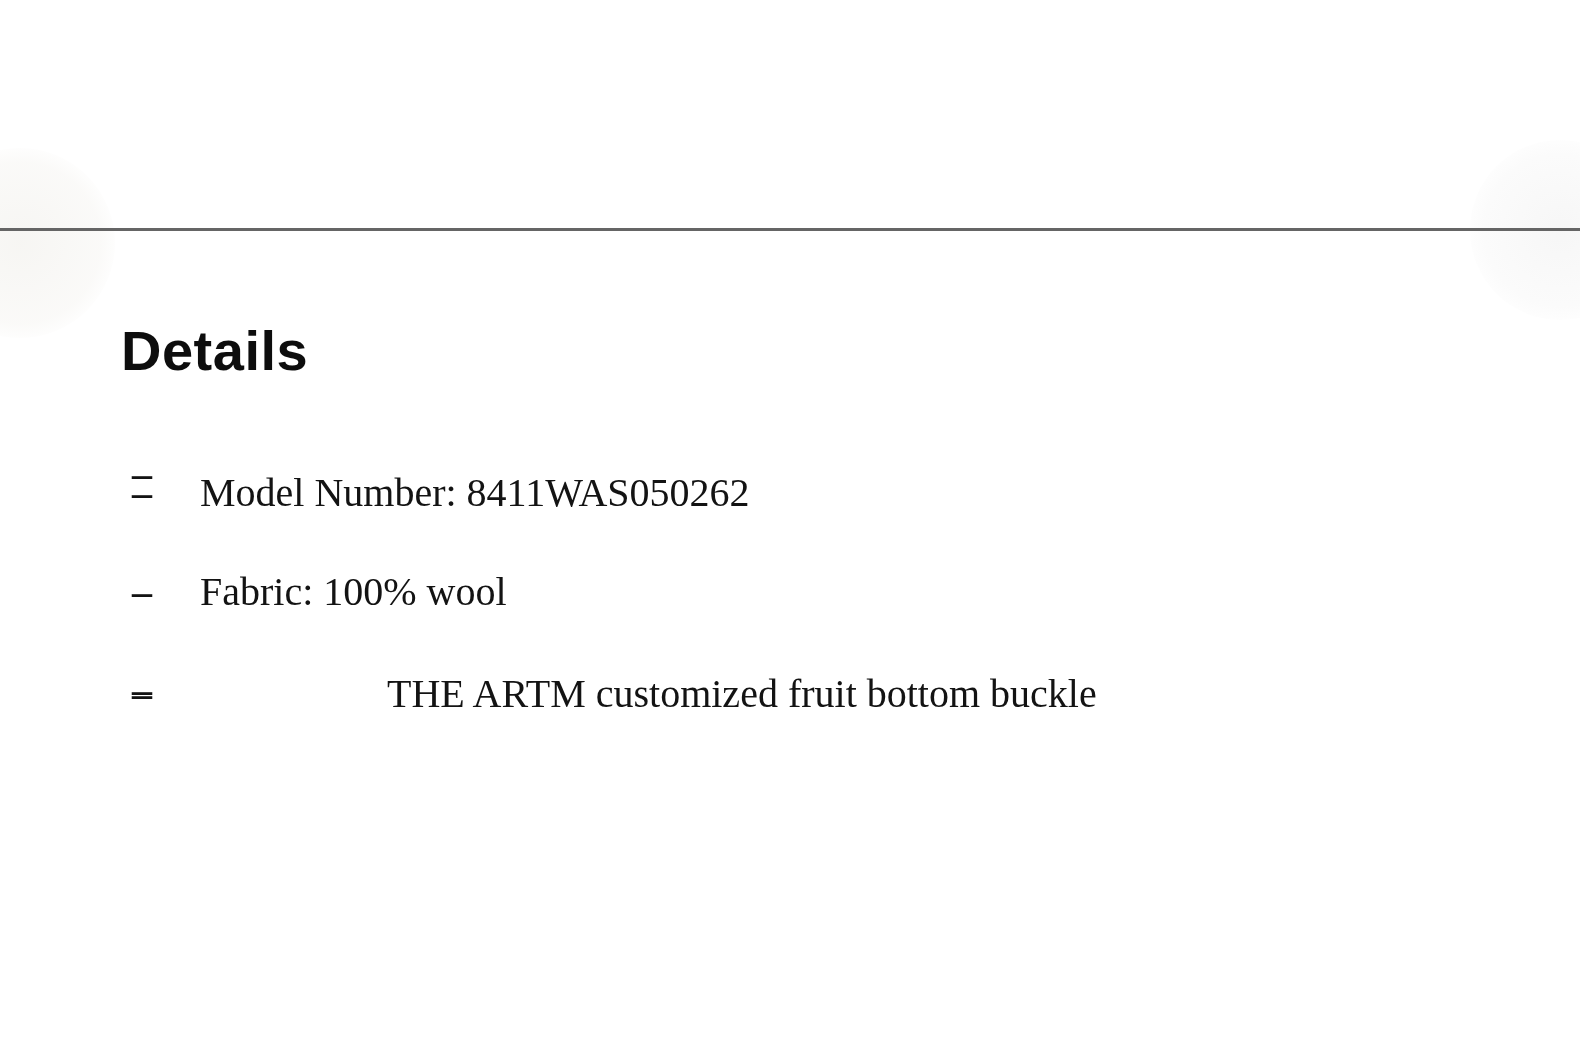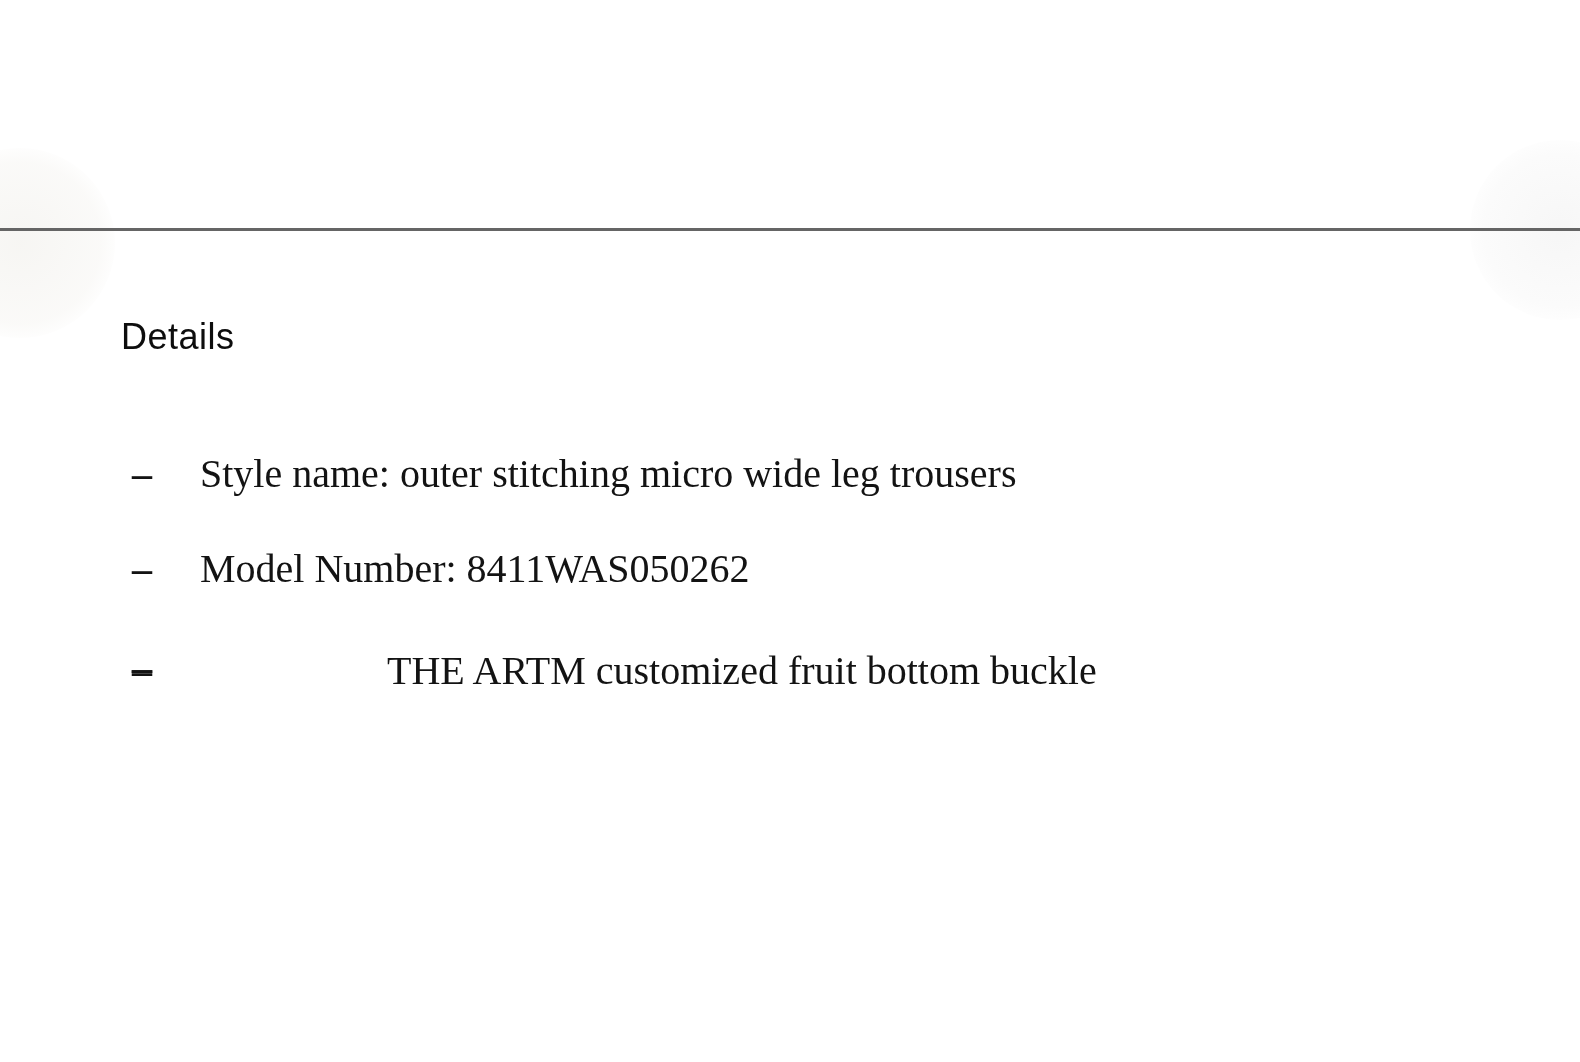--- a/index.html
+++ b/index.html
@@ -44,23 +44,23 @@
     width: 1580px;
     height: 3px;
     background: #656565;
   }
 
   .page-title {
     position: absolute;
     left: 121px;
     top: 288px;
     font-family: "Liberation Sans", sans-serif;
-    font-size: 36px;
+    font-size: 56px;
     line-height: 50px;
-    font-weight: 400;
+    font-weight: 700;
     letter-spacing: 0.5px;
     color: #0d0d0d;
     white-space: nowrap;
   }
 
   .details-list {
     position: absolute;
     left: 0;
     top: 436px;
     width: 1580px;
@@ -100,32 +100,32 @@
 <div class="blob blob-left"></div>
 <div class="blob blob-right"></div>
 
 <div class="divider"></div>
 
 <h1 class="page-title">Details</h1>
 
 <div class="details-list">
     <div class="item">
       <span class="marker">–</span>
-      <div class="lines">
-        <div class="line line-1">Style name: outer stitching micro wide leg trousers</div>
-      </div>
     </div>
     <div class="item">
       <span class="marker">–</span>
       <div class="lines">
         <div class="line line-1">Model Number: 8411WAS050262</div>
       </div>
     </div>
     <div class="item">
       <span class="marker">–</span>
+      <div class="lines">
+        <div class="line line-1">Fabric: 100% wool</div>
+      </div>
     </div>
     <div class="item">
       <span class="marker">–</span>
     </div>
     <div class="item">
       <span class="marker">–</span>
       <div class="lines">
         <div class="line line-2">THE ARTM customized fruit bottom buckle</div>
       </div>
     </div>

